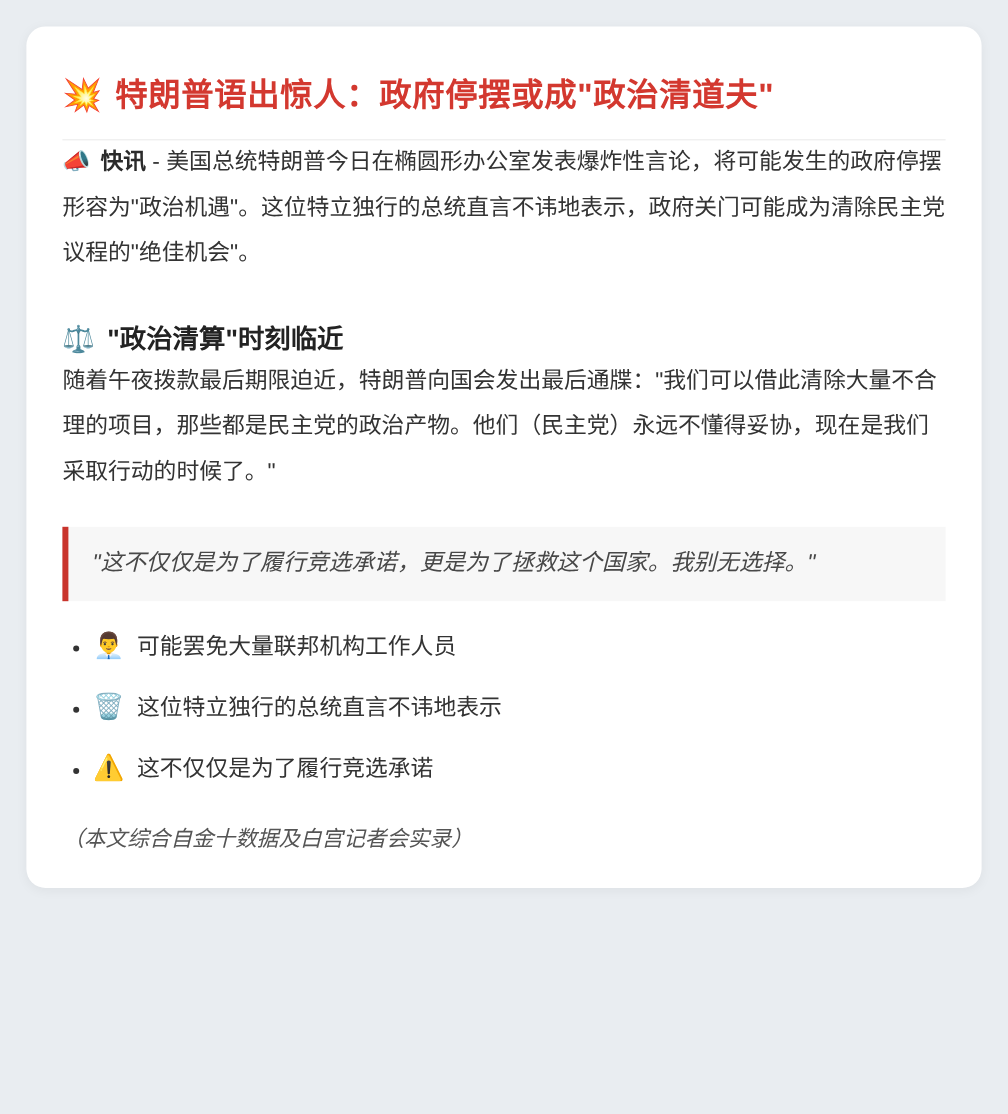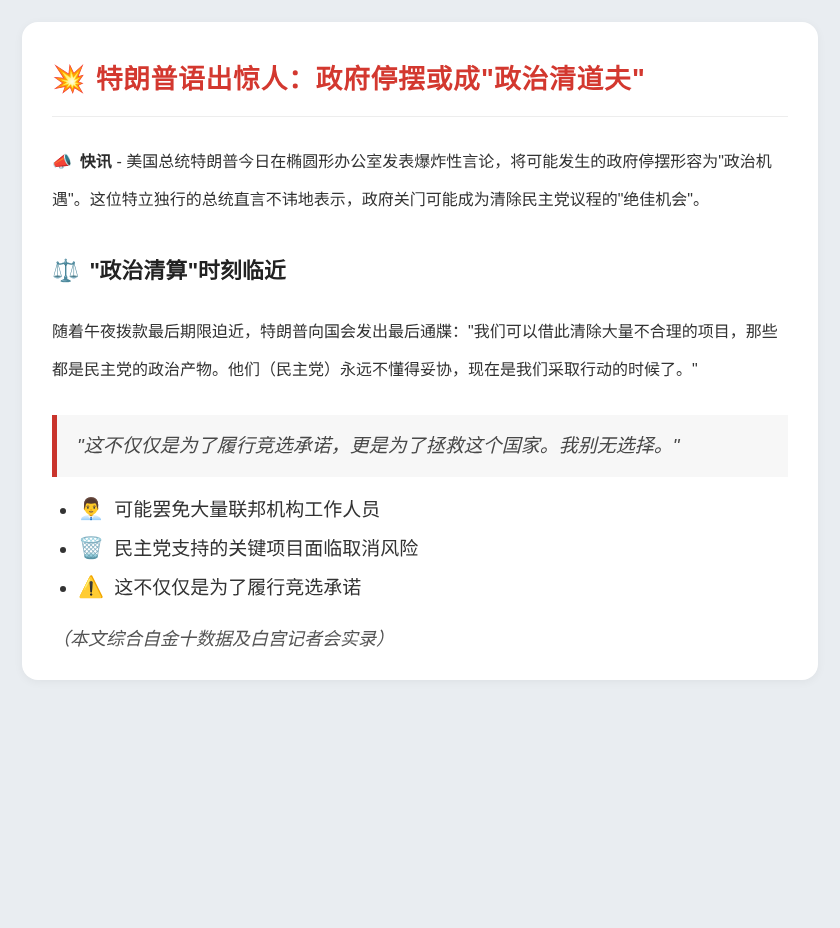--- a/index.html
+++ b/index.html
@@ -24,24 +24,23 @@
     line-height: 38px;
     letter-spacing: 0.5px;
   }
   .title .emoji { margin-right: 10px; }
   .divider {
     border: none;
     border-top: 1px solid #ededed;
     margin: 18px 0 0 0;
   }
   .body-text {
-    font-size: 16px;
+    font-size: 19px;
     color: #333333;
     line-height: 38px;
-    margin-top: 26px;
   }
   .lead-label { font-weight: bold; color: #2b2b2b; }
   .lead .emoji { margin-right: 8px; }
   h2.section-heading {
     font-size: 22px;
     color: #222222;
     font-weight: bold;
     margin-top: 36px;
     line-height: 32px;
   }
@@ -57,21 +56,21 @@
     line-height: 28px;
   }
   ul.impact-list {
     margin-top: 22px;
     padding-left: 26px;
     list-style: disc;
   }
   ul.impact-list li {
     font-size: 19px;
     color: #333333;
-    line-height: 20px;
+    line-height: 32px;
     margin-bottom: 18px;
   }
   ul.impact-list li .emoji { margin-right: 10px; font-size: 21px; }
   .note {
     font-size: 18px;
     font-style: italic;
     color: #555555;
     margin-top: 26px;
     line-height: 30px;
   }
@@ -98,21 +97,21 @@
   <p class="body-text">随着午夜拨款最后期限迫近，特朗普向国会发出最后通牒："我们可以借此清除大量不合理的项目，那些都是民主党的政治产物。他们（民主党）永远不懂得妥协，现在是我们采取行动的时候了。"</p>
 
   <blockquote class="pull-quote">"这不仅仅是为了履行竞选承诺，更是为了拯救这个国家。我别无选择。"</blockquote>
 
 
   <ul class="impact-list">
     <li>
       <span class="emoji">👨‍💼</span><span>可能罢免大量联邦机构工作人员</span>
     </li>
     <li>
-      <span class="emoji">🗑️</span><span>民主党支持的关键项目面临取消风险</span>
+      <span class="emoji">🗑️</span><span>这位特立独行的总统直言不讳地表示</span>
     </li>
     <li>
       <span class="emoji">⚠️</span><span>这不仅仅是为了履行竞选承诺</span>
     </li>
   </ul>
 
 
   <p class="note">（本文综合自金十数据及白宫记者会实录）</p>
 
 </div>

